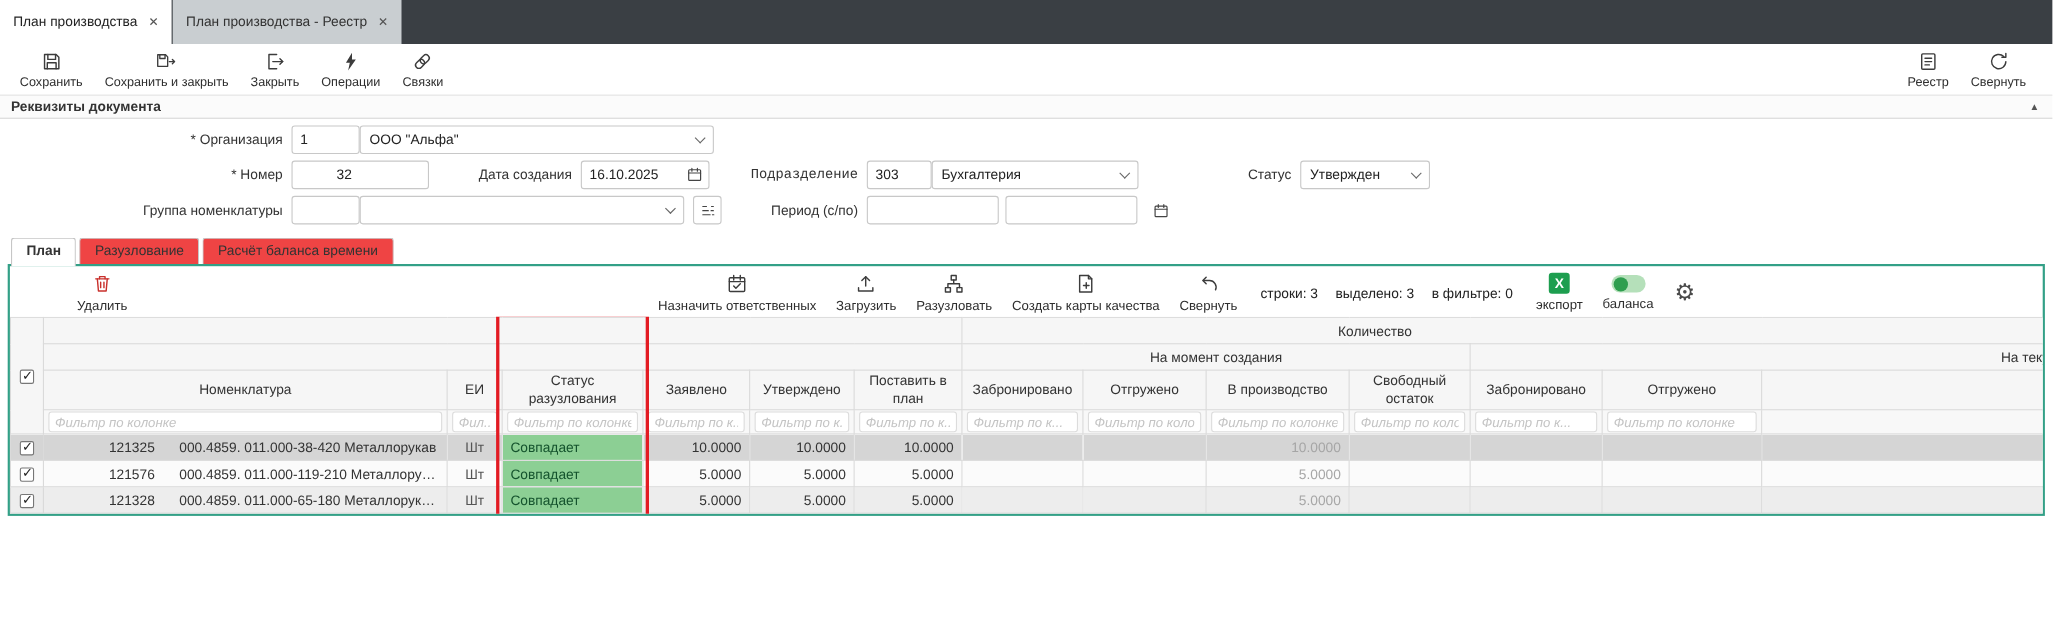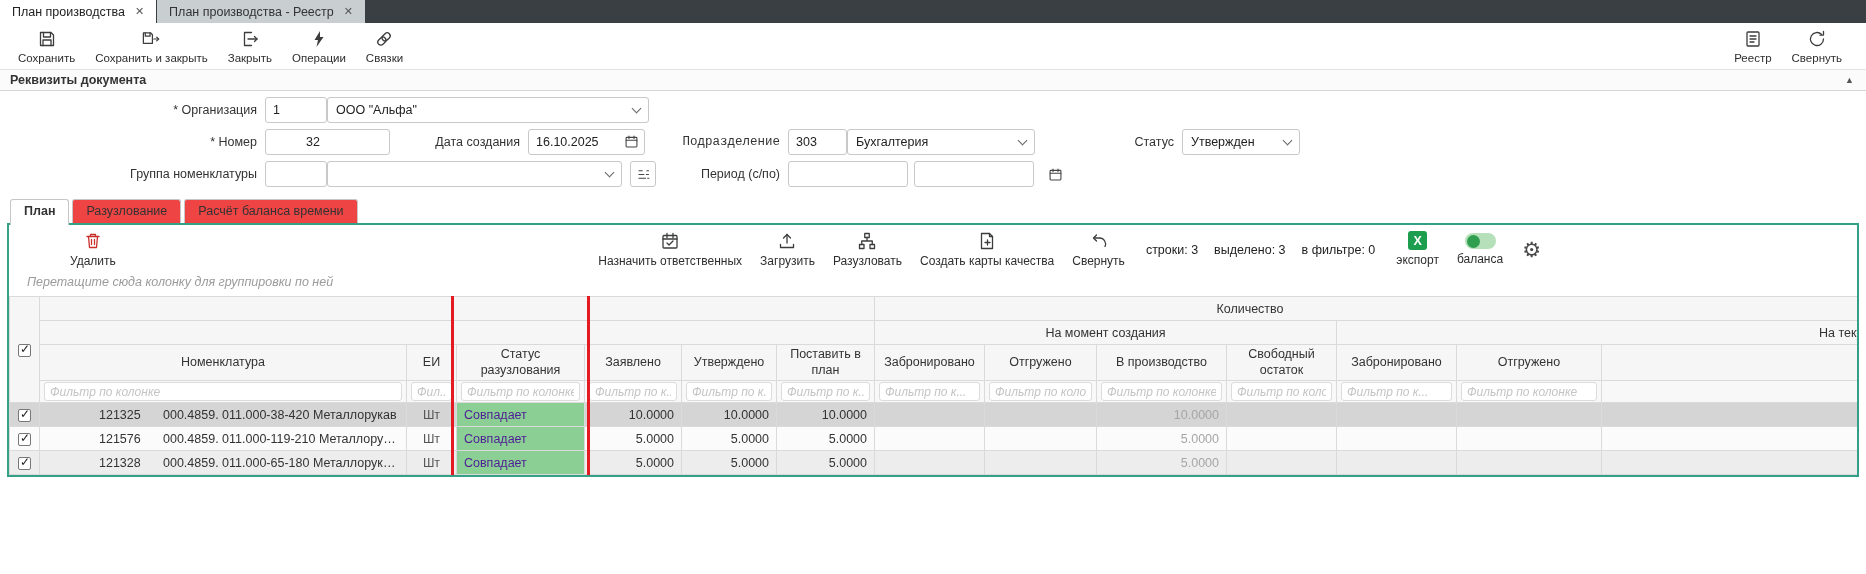--- a/index.html
+++ b/index.html
@@ -3,21 +3,21 @@
 <meta charset="utf-8">
 <style>
   * { box-sizing: border-box; }
   html,body { margin:0; padding:0; }
   body {
     width:1866px; height:574px; overflow:hidden;
     font-family:"Liberation Sans", sans-serif;
     font-size:12.5px; color:#333; background:#fff; cursor:default;
   }
   
-  .wintabbar { height:23px; background:#3a3f44; display:flex; align-items:stretch; }
+  .wintabbar { height:40px; background:#3a3f44; display:flex; align-items:stretch; }
   .wintab { display:flex; align-items:center; gap:10px; padding:0 12px; font-size:12.5px; }
   .wintab.active { background:#ffffff; color:#222; }
   .wintab.inactive { background:#c9ced1; color:#333; margin-left:1px; }
   .closex { font-size:11px; color:#555; }
   
   .toolbar { display:flex; align-items:center; height:46px; padding:2px 14px 2px 8px; background:#fff; }
   .tb-left, .tb-right { display:flex; }
   .tb-right { margin-left:auto; }
   .tbtn { display:flex; flex-direction:column; align-items:center; justify-content:center; gap:3px; padding:2px 10px; }
   .tbtn .lbl { font-size:11.5px; color:#2e2e2e; white-space:nowrap; }
@@ -76,21 +76,21 @@
   th.band-qty { padding-right:780px; }
   .fcell input { width:100%; height:19px; border:1px solid #dcdcdc; border-radius:3px; font:inherit; font-size:12px;
     padding:0 5px; color:#333; background:#fff; outline:none; }
   .fcell input::placeholder { color:#c4c4c4; font-style:italic; }
   tbody td { height:24px; padding:0 7px; white-space:nowrap; overflow:hidden; }
   tbody tr:nth-child(odd)  { background:#ededed; }
   tbody tr:nth-child(even) { background:#fbfbfb; }
   tbody tr.current { background:#d5d5d5; }
   td.num { text-align:right; }
   td.muted { color:#a6a6a6; }
-  td.statuscell { background:#8ccf94; color:#4c1d95; }
+  td.statuscell { background:#8ccf94; color:#14532d; }
   td.unitcell { text-align:center; color:#555; }
   .cbcell { text-align:center; background:#f6f6f6; }
   tbody .cbcell { background:inherit; }
   .nomcell .ncode { display:inline-block; margin-left:52px; width:52px; }
   .nomcell .nname { margin-left:12px; }
   td.nomcell { text-overflow:ellipsis; }
   .cbx { display:inline-block; width:13px; height:13px; border:1px solid #777; border-radius:2px; background:#fff; position:relative; vertical-align:middle; }
   .cbx.checked::after { content:"✓"; position:absolute; left:1px; top:-2.5px; font-size:12px; color:#1f1f1f; }
   .annotation { position:absolute; left:442px; top:-3px; width:139px; height:186px; border:3px solid #e31b23; z-index:6; pointer-events:none; }
 </style>
@@ -304,21 +304,20 @@
       <div class="gbtn">
         <div class="toggle">
             <div class="knob"></div>
           </div>
         <span class="lbl">баланса</span>
       </div>
       <div class="gear">⚙</div>
     </div>
   </div>
 
-  <div class="group-hint">Перетащите сюда колонку для группировки по ней</div>
 
   <div class="tablewrap">
     <table id="grid-table">
         <colgroup>
           <col style="width: 30px;">
           <col style="width: 367px;">
           <col style="width: 50px;">
           <col style="width: 128px;">
           <col style="width: 97px;">
           <col style="width: 95px;">

